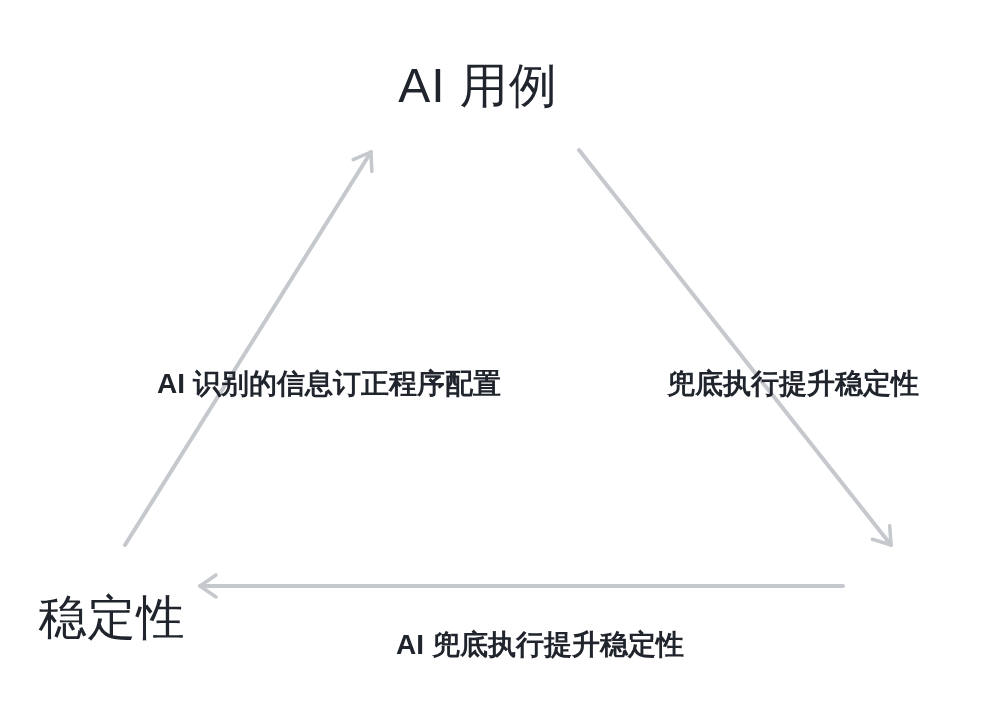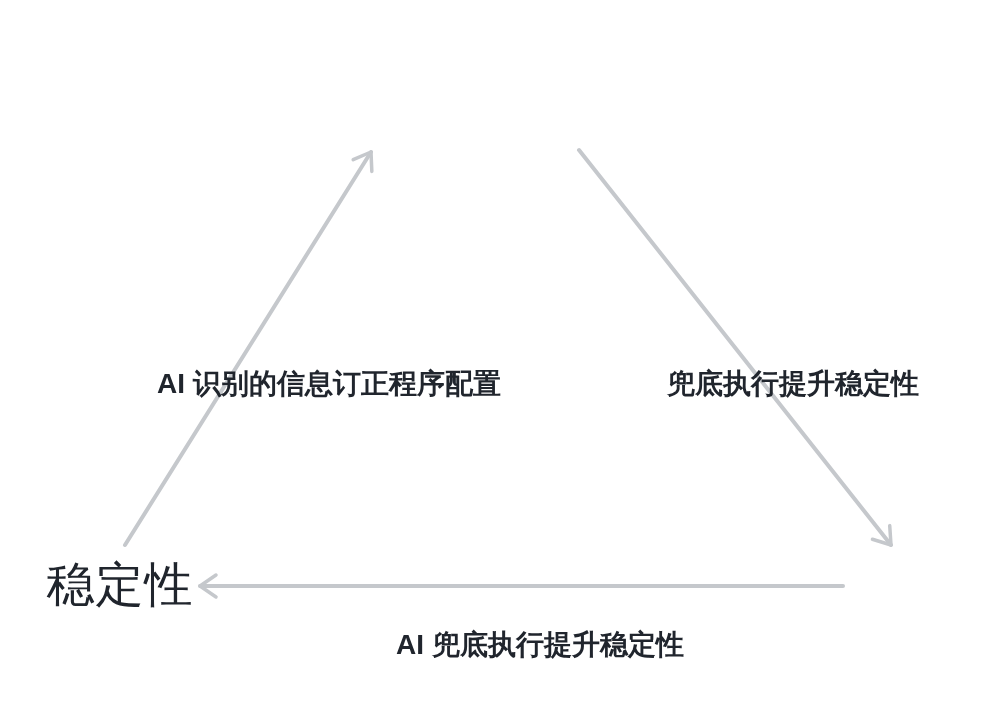--- a/index.html
+++ b/index.html
@@ -31,21 +31,21 @@
     color: #20252d;
     text-align: center;
     line-height: 1;
   }
   .node {
     font-size: 48px;
     font-weight: 500;
     letter-spacing: 1px;
   }
   .node-title        { left: 478px; top: 86px;  }
-  .node-stability    { left: 112px; top: 585px; margin-left: 8px; }
+  .node-stability    { left: 112px; top: 618px; }
   .node-performance  { left: 896px; top: 586px; }
   .edge-label {
     font-size: 28px;
     font-weight: 700;
   }
   .edge-label-left   { left: 329px; top: 384px; }
   .edge-label-right  { left: 793px; top: 384px; }
   .edge-label-bottom { left: 540px; top: 645px; }
 </style>
 </head>
@@ -60,20 +60,21 @@
       </marker>
     </defs>
 
     <line x1="125" y1="545" x2="371" y2="152" stroke-width="4" stroke-linecap="round" marker-end="url(#open-head)" stroke="#c5c8cc"></line>
 
     <line x1="579" y1="150" x2="891" y2="545" stroke-width="4" stroke-linecap="round" marker-end="url(#open-head)" stroke="#c5c8cc"></line>
 
     <line x1="843" y1="586" x2="200" y2="586" stroke-width="4" stroke-linecap="round" marker-end="url(#open-head)" stroke="#c5c8cc"></line>
   </svg>
 
+  <div class="label node node-title">AI 用例</div>
 
   <div class="label node node-stability">稳定性</div>
 
 
   <div class="label edge-label edge-label-left">AI 识别的信息订正程序配置</div>
 
   <div class="label edge-label edge-label-right">兜底执行提升稳定性</div>
 
   <div class="label edge-label edge-label-bottom">AI 兜底执行提升稳定性</div>
 

